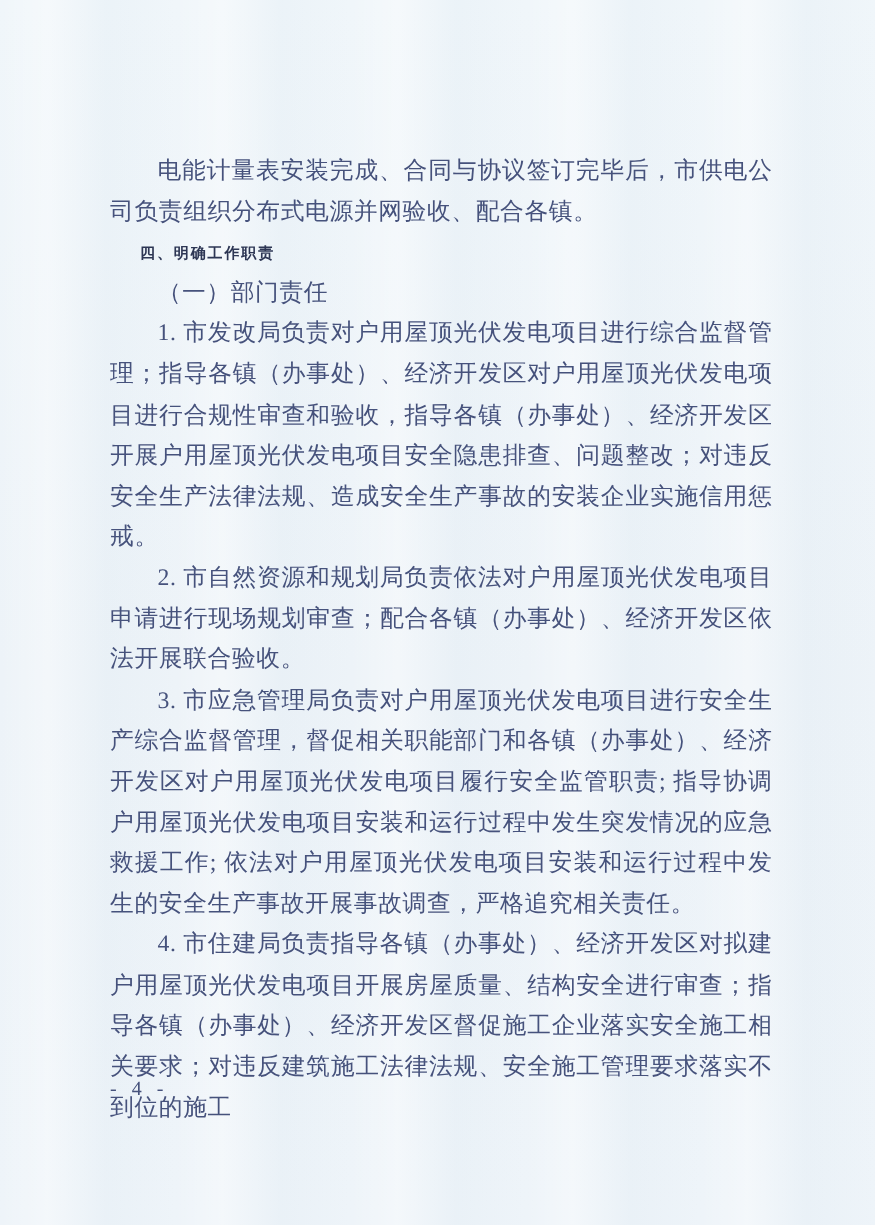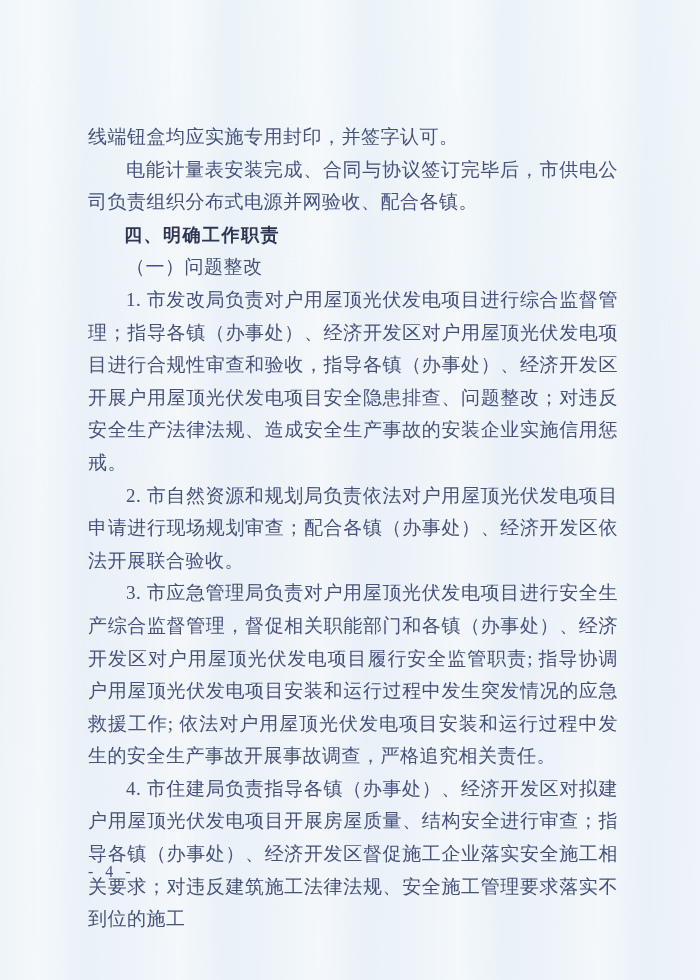--- a/index.html
+++ b/index.html
@@ -40,42 +40,41 @@
   }
   .content p {
     margin: 0;
   }
   .content p.indent {
     text-indent: 2em;
   }
   .content p.heading {
     font-family: Liberation Serif, serif;
     font-weight: bold;
-    font-size: 18px;
+    font-size: 12px;
     letter-spacing: 1.5px;
     color: var(--ink-heading, #2d3654);
   }
   .page-number {
     position: absolute;
     left: 88px;
     top: 863px;
     color: var(--ink, #46527c);
     font-size: 16px;
     letter-spacing: 4px;
     font-family: "Liberation Serif", "DejaVu Serif", serif;
   }
 </style>
 </head>
 <body style="--bg: #eef4f9; --ink: #46527c; --ink-heading: #2d3654;">
 
 <div class="scan-page">
   <div class="content">
-    <p class="cont">线端钮盒均应实施专用封印，并签字认可。</p>
     <p class="indent">电能计量表安装完成、合同与协议签订完毕后，市供电公司负责组织分布式电源并网验收、配合各镇。</p>
     <p class="indent heading">四、明确工作职责</p>
-    <p class="indent">（一）问题整改</p>
+    <p class="indent">（一）部门责任</p>
     <p class="indent">1. 市发改局负责对户用屋顶光伏发电项目进行综合监督管理；指导各镇（办事处）、经济开发区对户用屋顶光伏发电项目进行合规性审查和验收，指导各镇（办事处）、经济开发区开展户用屋顶光伏发电项目安全隐患排查、问题整改；对违反安全生产法律法规、造成安全生产事故的安装企业实施信用惩戒。</p>
     <p class="indent">2. 市自然资源和规划局负责依法对户用屋顶光伏发电项目申请进行现场规划审查；配合各镇（办事处）、经济开发区依法开展联合验收。</p>
     <p class="indent">3. 市应急管理局负责对户用屋顶光伏发电项目进行安全生产综合监督管理，督促相关职能部门和各镇（办事处）、经济开发区对户用屋顶光伏发电项目履行安全监管职责; 指导协调户用屋顶光伏发电项目安装和运行过程中发生突发情况的应急救援工作; 依法对户用屋顶光伏发电项目安装和运行过程中发生的安全生产事故开展事故调查，严格追究相关责任。</p>
     <p class="indent">4. 市住建局负责指导各镇（办事处）、经济开发区对拟建户用屋顶光伏发电项目开展房屋质量、结构安全进行审查；指导各镇（办事处）、经济开发区督促施工企业落实安全施工相关要求；对违反建筑施工法律法规、安全施工管理要求落实不到位的施工</p>
   </div>
   <div class="page-number">- 4 -</div>
 </div>
 
 </body></html>

